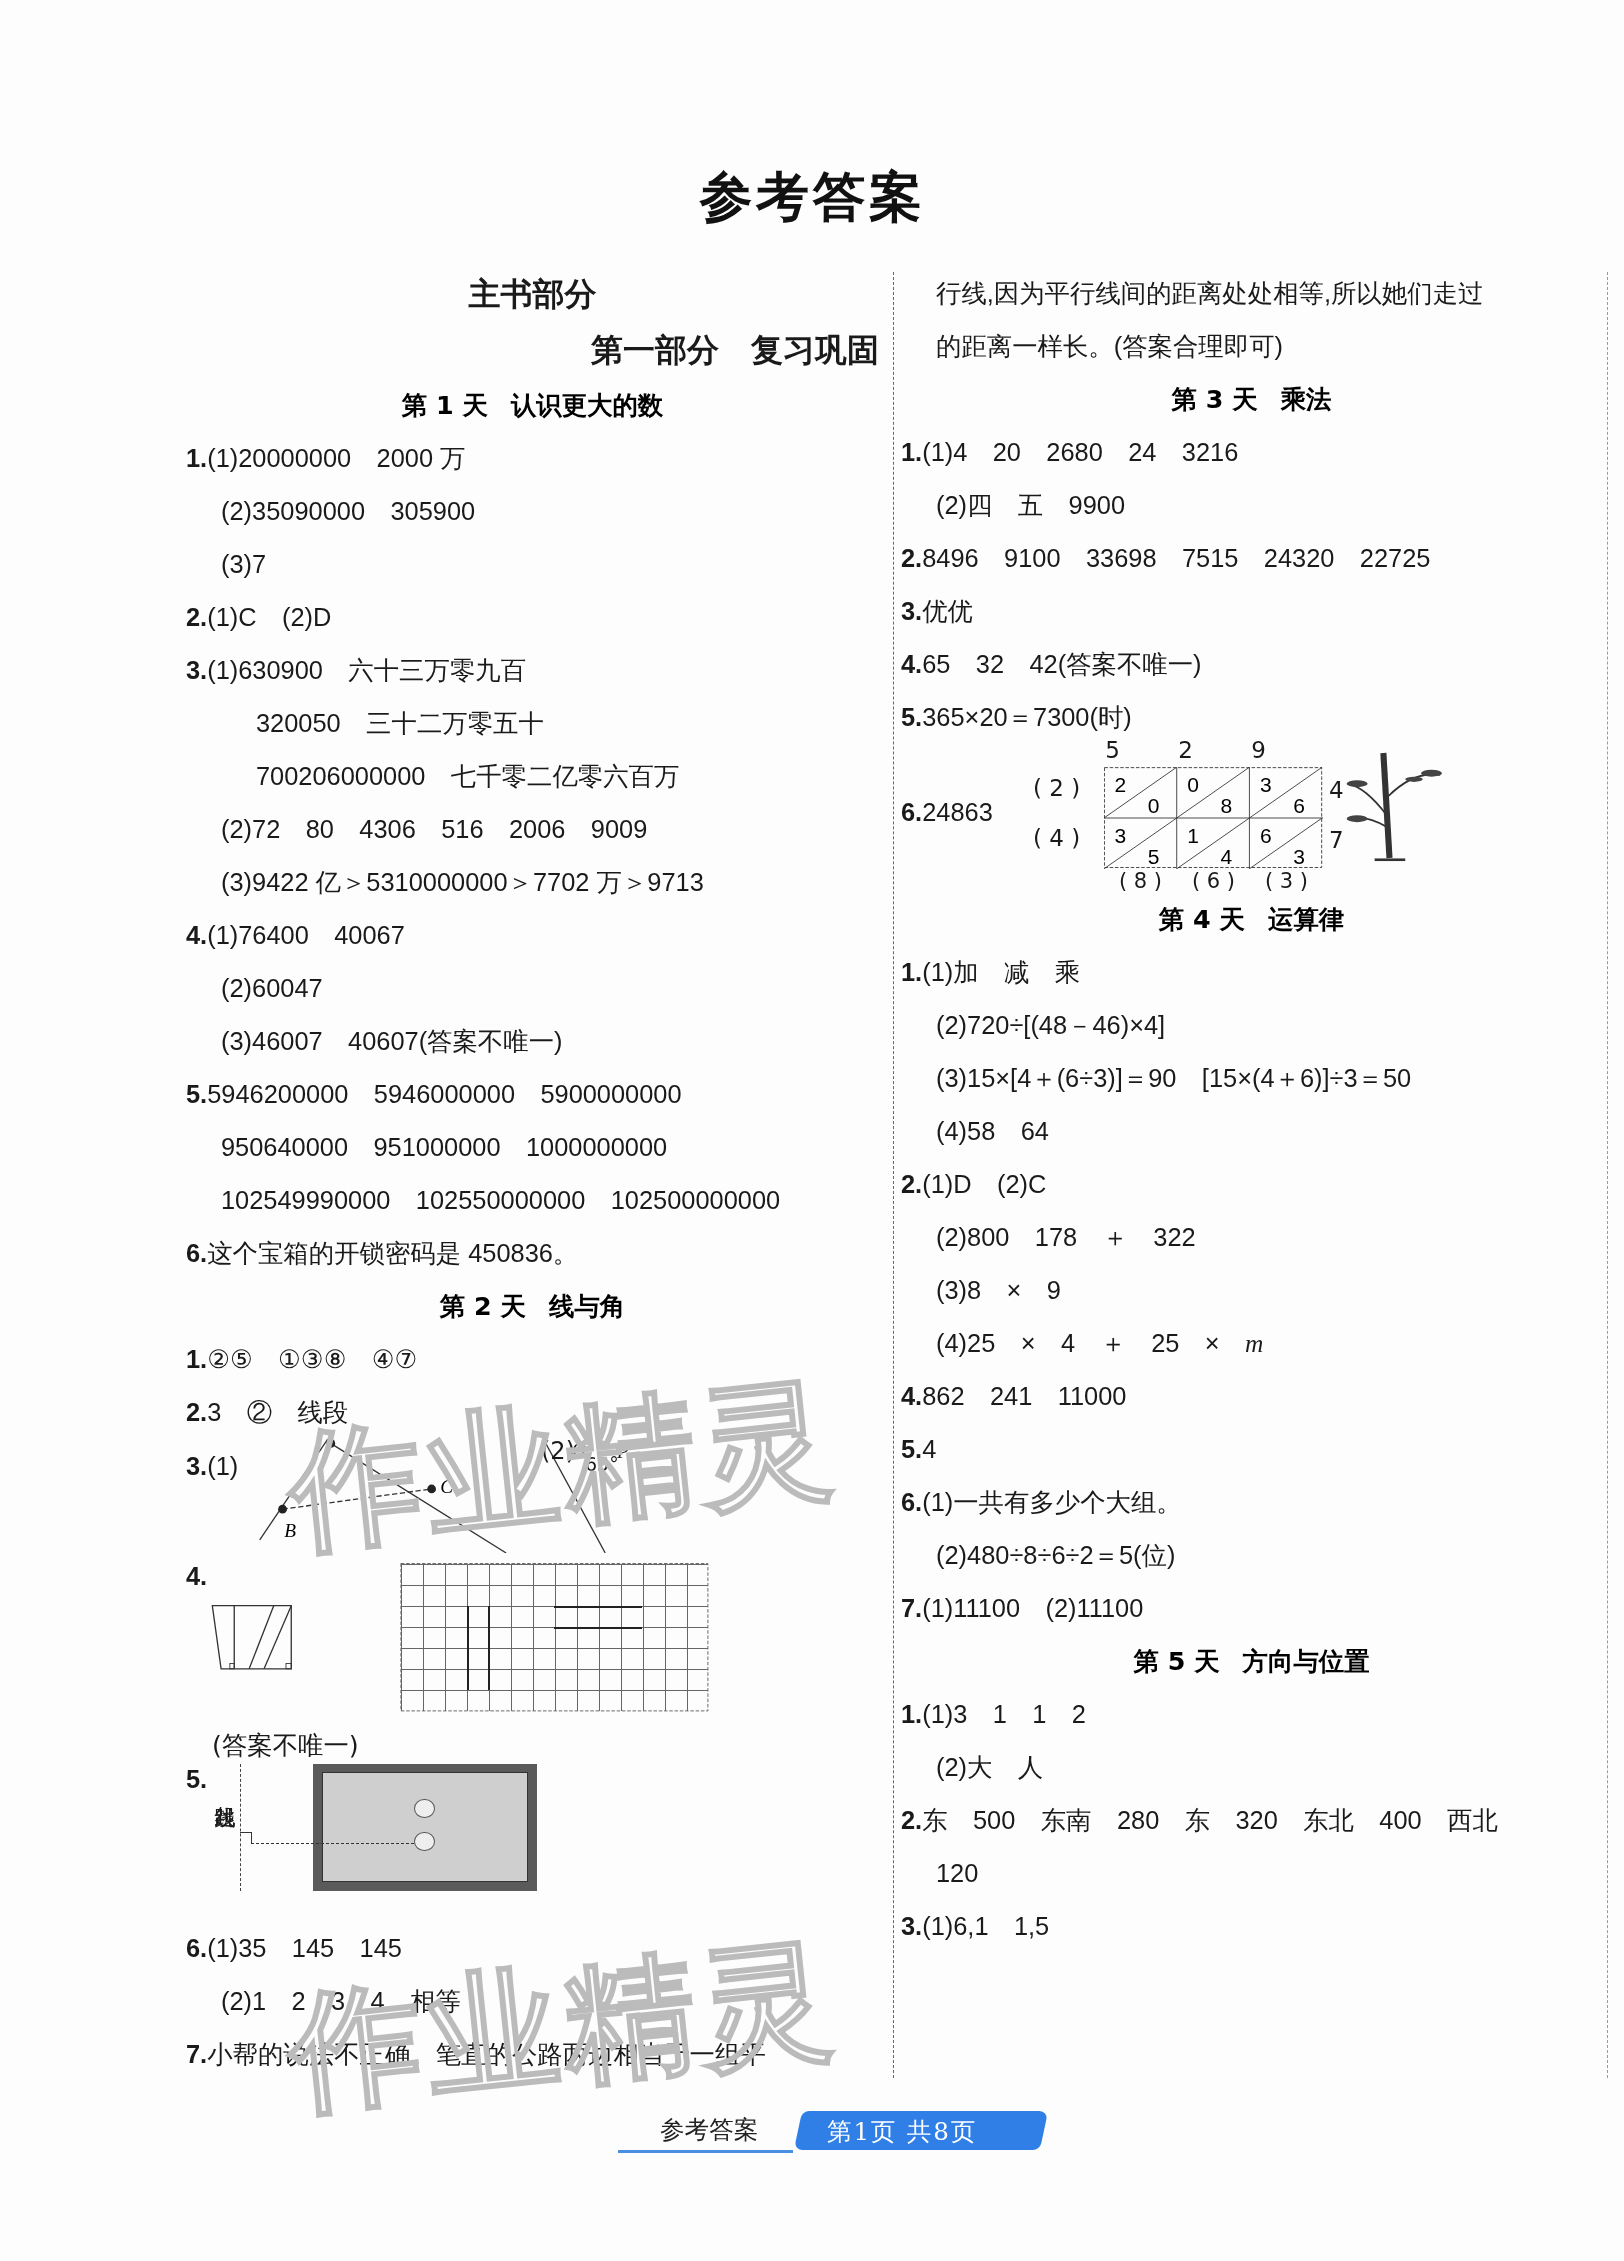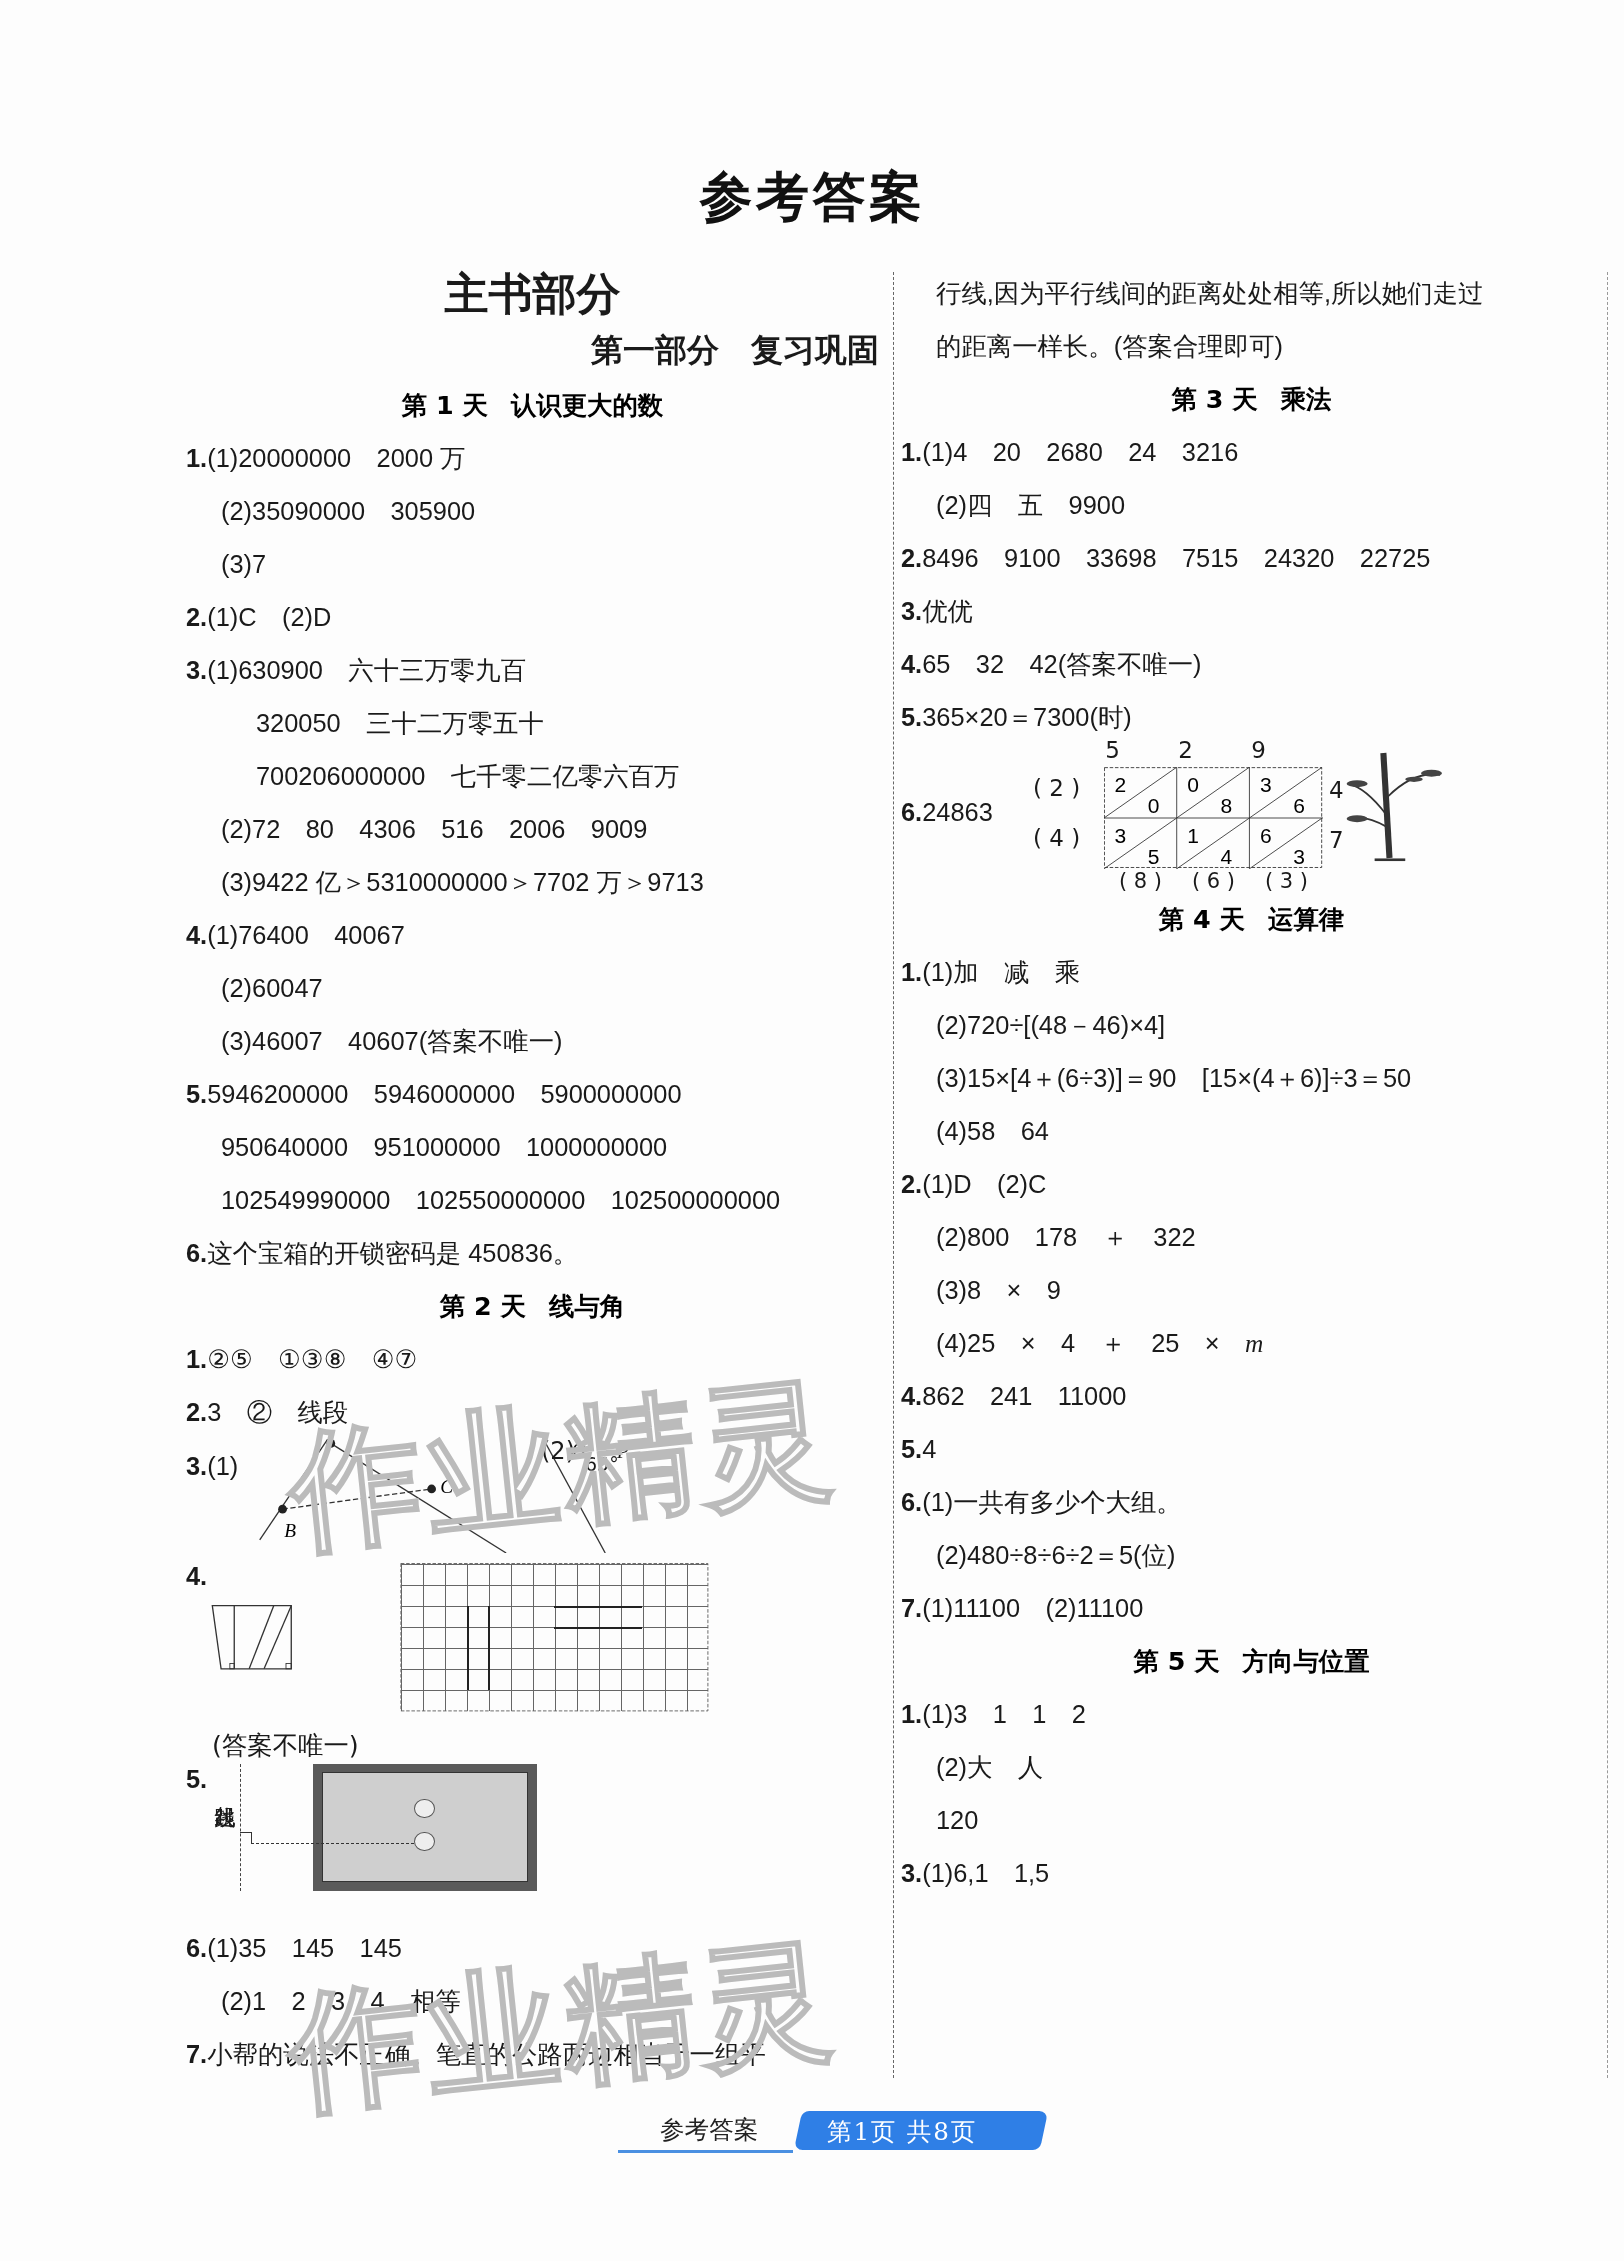--- a/index.html
+++ b/index.html
@@ -15,21 +15,21 @@
   .col-left { left:186px; width:693px; }
   .col-right { left:901px; width:701px; }
   .divider {
     position:absolute; left:893px; top:272px; height:1806px; width:0;
     border-left:1.8px dashed #666;
   }
   .divider-r {
     position:absolute; left:1607px; top:272px; height:1806px; width:0;
     border-left:1.8px dashed #999;
   }
-  .h-main { text-align:center; font-weight:bold; font-size:44px; height:54px; line-height:54px; }
+  .h-main { text-align:center; font-weight:bold; font-size:32px; height:54px; line-height:54px; }
   .h-part { text-align:right; font-weight:bold; font-size:32px; height:58px; line-height:58px; }
   .h-day { text-align:center; font-weight:bold; font-size:25.4px; color:#000000; height:53px; line-height:53px; }
   .h-day .sp { display:inline-block; width:23px; }
   .line { font-size:25.4px; height:53px; line-height:53px; white-space:pre; font-family:"Liberation Sans Narrow","Liberation Sans",sans-serif; }
   .line.ind { padding-left:35px; }
   .line.ind2 { padding-left:70px; }
   .qn { font-weight:bold; }
   .note { font-size:25.4px; height:61px; line-height:61px; }
   .italic-m { font-family:"Liberation Serif",serif; font-style:italic; }
   .fig { position:relative; }
@@ -241,20 +241,21 @@
   <div class="line"><span class="qn">5.</span><span>4</span></div>
   <div class="line"><span class="qn">6.</span><span>(1)一共有多少个大组。</span></div>
   <div class="line ind"><span>(2)480÷8÷6÷2＝5(位)</span></div>
   <div class="line"><span class="qn">7.</span><span>(1)11100　(2)11100</span></div>
 
   <div class="h-day">
     <span>第 5 天</span><span class="sp"></span><span>方向与位置</span>
   </div>
   <div class="line"><span class="qn">1.</span><span>(1)3　1　1　2</span></div>
   <div class="line ind"><span>(2)大　人</span></div>
+  <div class="line"><span class="qn">2.</span><span>东　500　东南　280　东　320　东北　400　西北</span></div>
   <div class="line ind"><span>120</span></div>
   <div class="line"><span class="qn">3.</span><span>(1)6,1　1,5</span></div>
 </div>
 
 <div class="watermark" style="left:289px;top:1377px;">作业精灵</div>
 <div class="watermark" style="left:289px;top:1938px;">作业精灵</div>
 
 <div class="footer">
   <div class="footer-label">参考答案</div>
   <div class="footer-line"></div>

